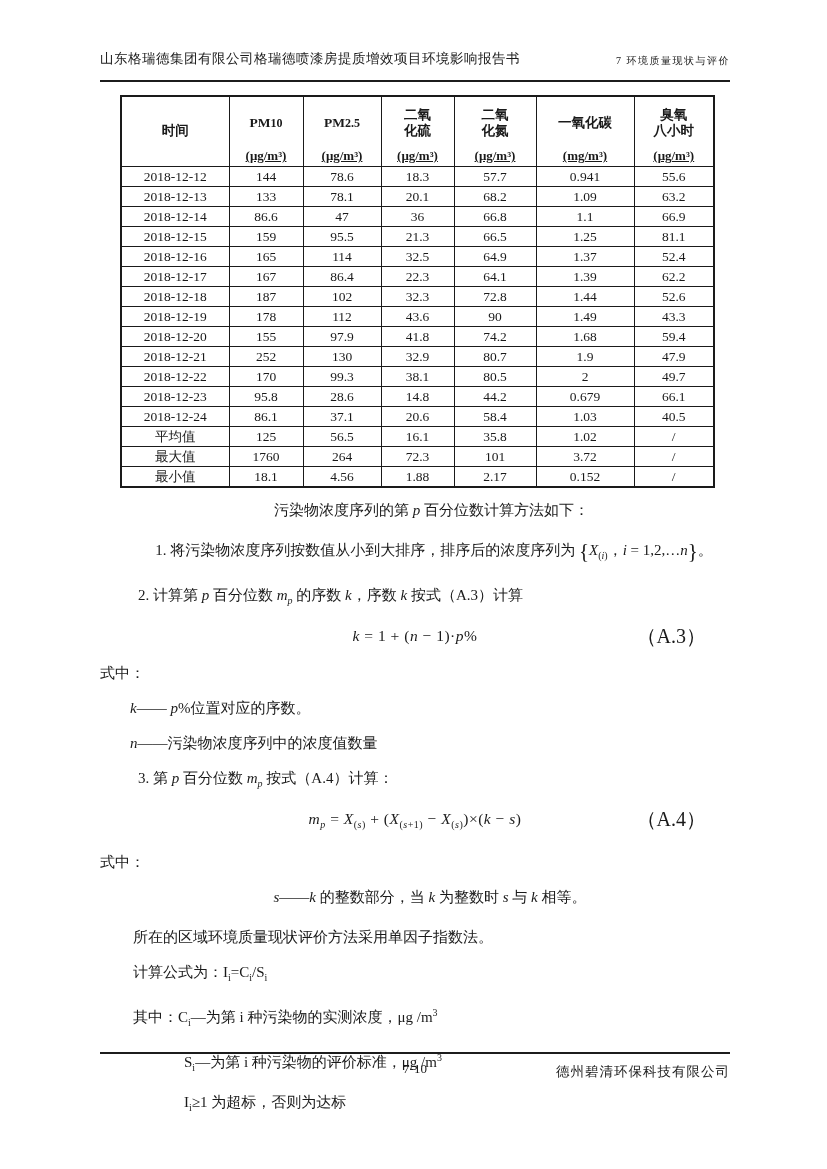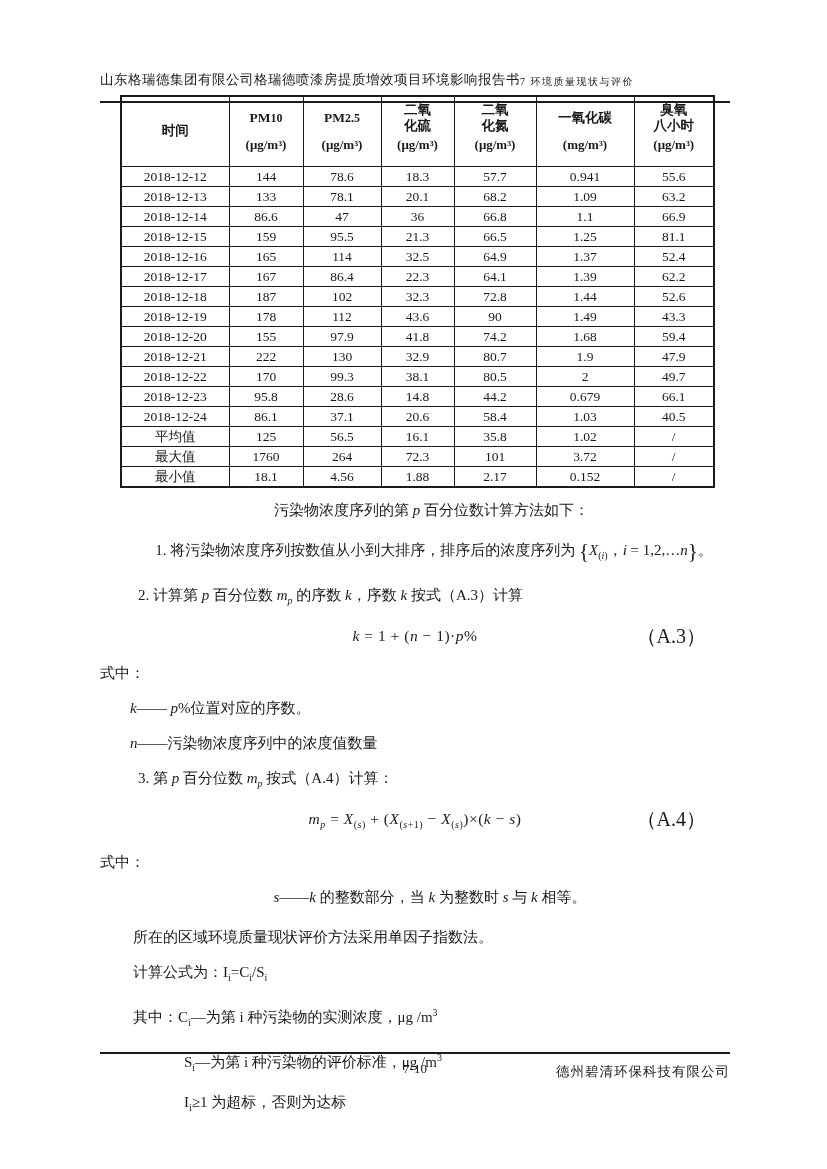--- a/index.html
+++ b/index.html
@@ -7,39 +7,39 @@
   body {
     width:827px; height:1169px; position:relative;
     font-family:"Liberation Serif","DejaVu Serif",serif;
     color:#1a1a1a;
   }
   .page { position:absolute; inset:0; background:#fff; overflow:hidden; }
 
   
   .page-header {
     position:absolute; top:50px; left:100px; width:630px;
-    display:flex; align-items:flex-end;
+    display:flex; justify-content:space-between; align-items:flex-end;
     font-size:13.5px; letter-spacing:0.5px;
-    padding-bottom:12px; border-bottom:2px solid #1c1c1c;margin-top:21px;
+    padding-bottom:12px; border-bottom:2px solid #1c1c1c;
   }
   .page-header .right { font-size:10px; letter-spacing:1.5px; }
 
   
   .doc-table {
     position:absolute; top:95px; left:120px; width:593px;
     border-collapse:collapse; table-layout:fixed;
     border:2px solid #1a1a1a;
     font-size:13.5px; text-align:center;
   }
   .doc-table th, .doc-table td { border:1px solid #1a1a1a; padding:0; }
   .doc-table th { height:70px; font-weight:bold; vertical-align:middle; }
   .doc-table td { height:19.3px; line-height:19px; font-size:13.5px; }
   .hwrap { display:flex; flex-direction:column; height:68px; }
   .hname { flex:1; display:flex; align-items:center; justify-content:center; line-height:16px; }
-  .hunit { padding-bottom:13px; line-height:14px; font-size:13px; }
+  .hunit { padding-bottom:2px; line-height:14px; font-size:13px;text-decoration:underline; }
   .hunit:empty { display:none; }
   .doc-table sub { font-size:12px; }
 
   
   .body-text { position:absolute; top:500px; left:100px; width:630px; font-size:15px; }
   .para { line-height:21px; margin-bottom:14px; }
   .indent-body { padding-left:33px; }
   .indent-item { padding-left:38px; }
   .indent-def  { padding-left:30px; }
   .indent-deep { padding-left:84px; }
@@ -209,21 +209,21 @@
           <td>2018-12-20</td>
           <td>155</td>
           <td>97.9</td>
           <td>41.8</td>
           <td>74.2</td>
           <td>1.68</td>
           <td>59.4</td>
         </tr>
         <tr>
           <td>2018-12-21</td>
-          <td>222</td>
+          <td>252</td>
           <td>130</td>
           <td>32.9</td>
           <td>80.7</td>
           <td>1.9</td>
           <td>47.9</td>
         </tr>
         <tr>
           <td>2018-12-22</td>
           <td>170</td>
           <td>99.3</td>

